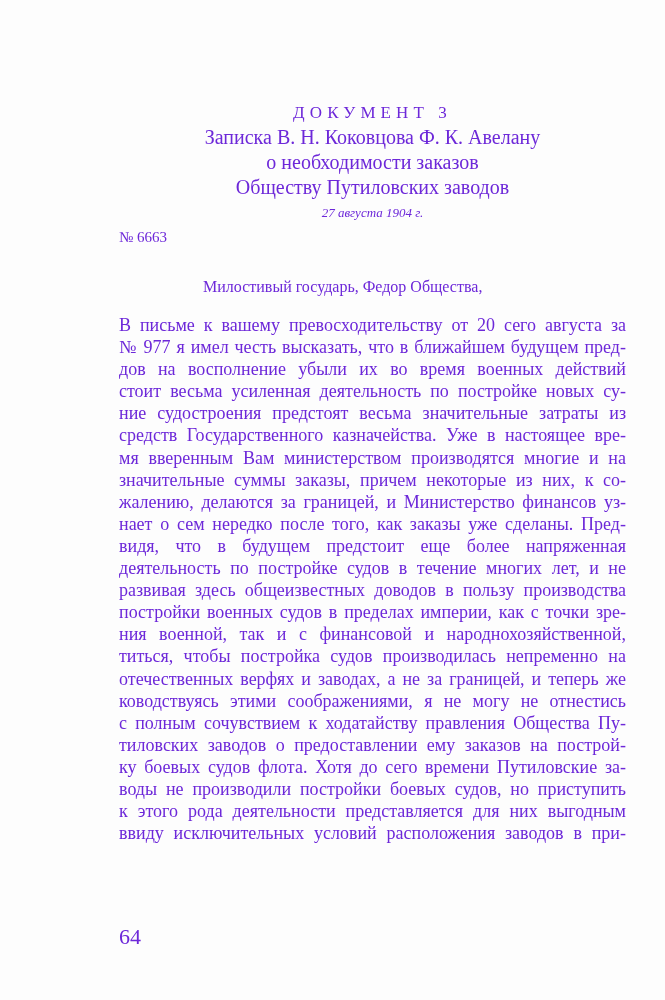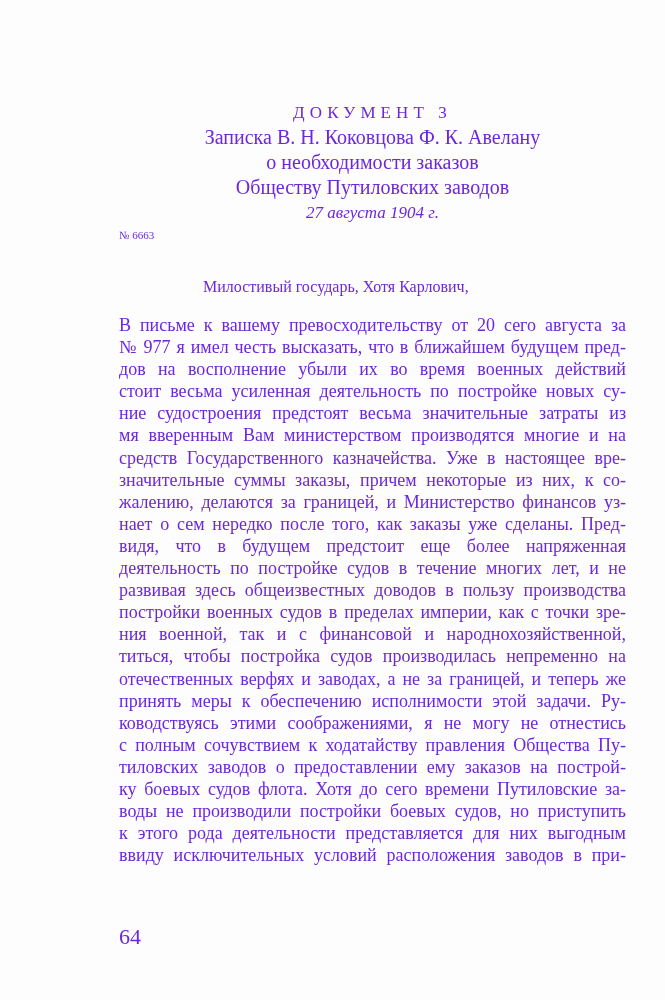--- a/index.html
+++ b/index.html
@@ -27,29 +27,29 @@
     font-size: 17px;
     letter-spacing: 0.30em;
     line-height: 25px;
     font-weight: normal;
   }
   .doc-title {
     font-size: 20px;
     line-height: 25px;
   }
   .doc-date {
-    font-size: 17px;
+    font-size: 13px;
     font-style: italic;
     line-height: 25px;
   }
   .doc-number {
     position: absolute;
     top: 229px;
     left: 119px;
-    font-size: 11px;
+    font-size: 15px;
   }
   .salutation {
     position: absolute;
     top: 278px;
     left: 203px;
     font-size: 16px;
   }
   .body-text {
     position: absolute;
     top: 314px;
@@ -77,41 +77,40 @@
   <header class="heading">
     <div class="doc-label">ДОКУМЕНТ 3</div>
     <div class="doc-title">Записка В. Н. Коковцова Ф. К. Авелану</div>
     <div class="doc-title">о необходимости заказов</div>
     <div class="doc-title">Обществу Путиловских заводов</div>
     <div class="doc-date">27 августа 1904 г.</div>
   </header>
 
   <div class="doc-number">№ 6663</div>
 
-  <div class="salutation">Милостивый государь, Хотя Карлович,</div>
+  <div class="salutation">Милостивый государь, Федор Общества,</div>
 
   <div class="body-text" id="body-lines">
       <div class="body-line">В письме к вашему превосходительству от 20 сего августа за</div>
       <div class="body-line">№ 977 я имел честь высказать, что в ближайшем будущем пред-</div>
       <div class="body-line">дов на восполнение убыли их во время военных действий</div>
       <div class="body-line">стоит весьма усиленная деятельность по постройке новых су-</div>
       <div class="body-line">ние судостроения предстоят весьма значительные затраты из</div>
+      <div class="body-line">средств Государственного казначейства. Уже в настоящее вре-</div>
       <div class="body-line">мя вверенным Вам министерством производятся многие и на</div>
-      <div class="body-line">средств Государственного казначейства. Уже в настоящее вре-</div>
       <div class="body-line">значительные суммы заказы, причем некоторые из них, к со-</div>
       <div class="body-line">жалению, делаются за границей, и Министерство финансов уз-</div>
       <div class="body-line">нает о сем нередко после того, как заказы уже сделаны. Пред-</div>
       <div class="body-line">видя, что в будущем предстоит еще более напряженная</div>
       <div class="body-line">деятельность по постройке судов в течение многих лет, и не</div>
       <div class="body-line">развивая здесь общеизвестных доводов в пользу производства</div>
       <div class="body-line">постройки военных судов в пределах империи, как с точки зре-</div>
       <div class="body-line">ния военной, так и с финансовой и народнохозяйственной,</div>
       <div class="body-line">титься, чтобы постройка судов производилась непременно на</div>
       <div class="body-line">отечественных верфях и заводах, а не за границей, и теперь же</div>
-      <div class="body-line">принять меры к обеспечению исполнимости этой задачи. Ру-</div>
       <div class="body-line">ководствуясь этими соображениями, я не могу не отнестись</div>
       <div class="body-line">с полным сочувствием к ходатайству правления Общества Пу-</div>
       <div class="body-line">тиловских заводов о предоставлении ему заказов на построй-</div>
       <div class="body-line">ку боевых судов флота. Хотя до сего времени Путиловские за-</div>
       <div class="body-line">воды не производили постройки боевых судов, но приступить</div>
       <div class="body-line">к этого рода деятельности представляется для них выгодным</div>
       <div class="body-line">ввиду исключительных условий расположения заводов в при-</div>
     </div>
 
   <div class="page-number">64</div>

